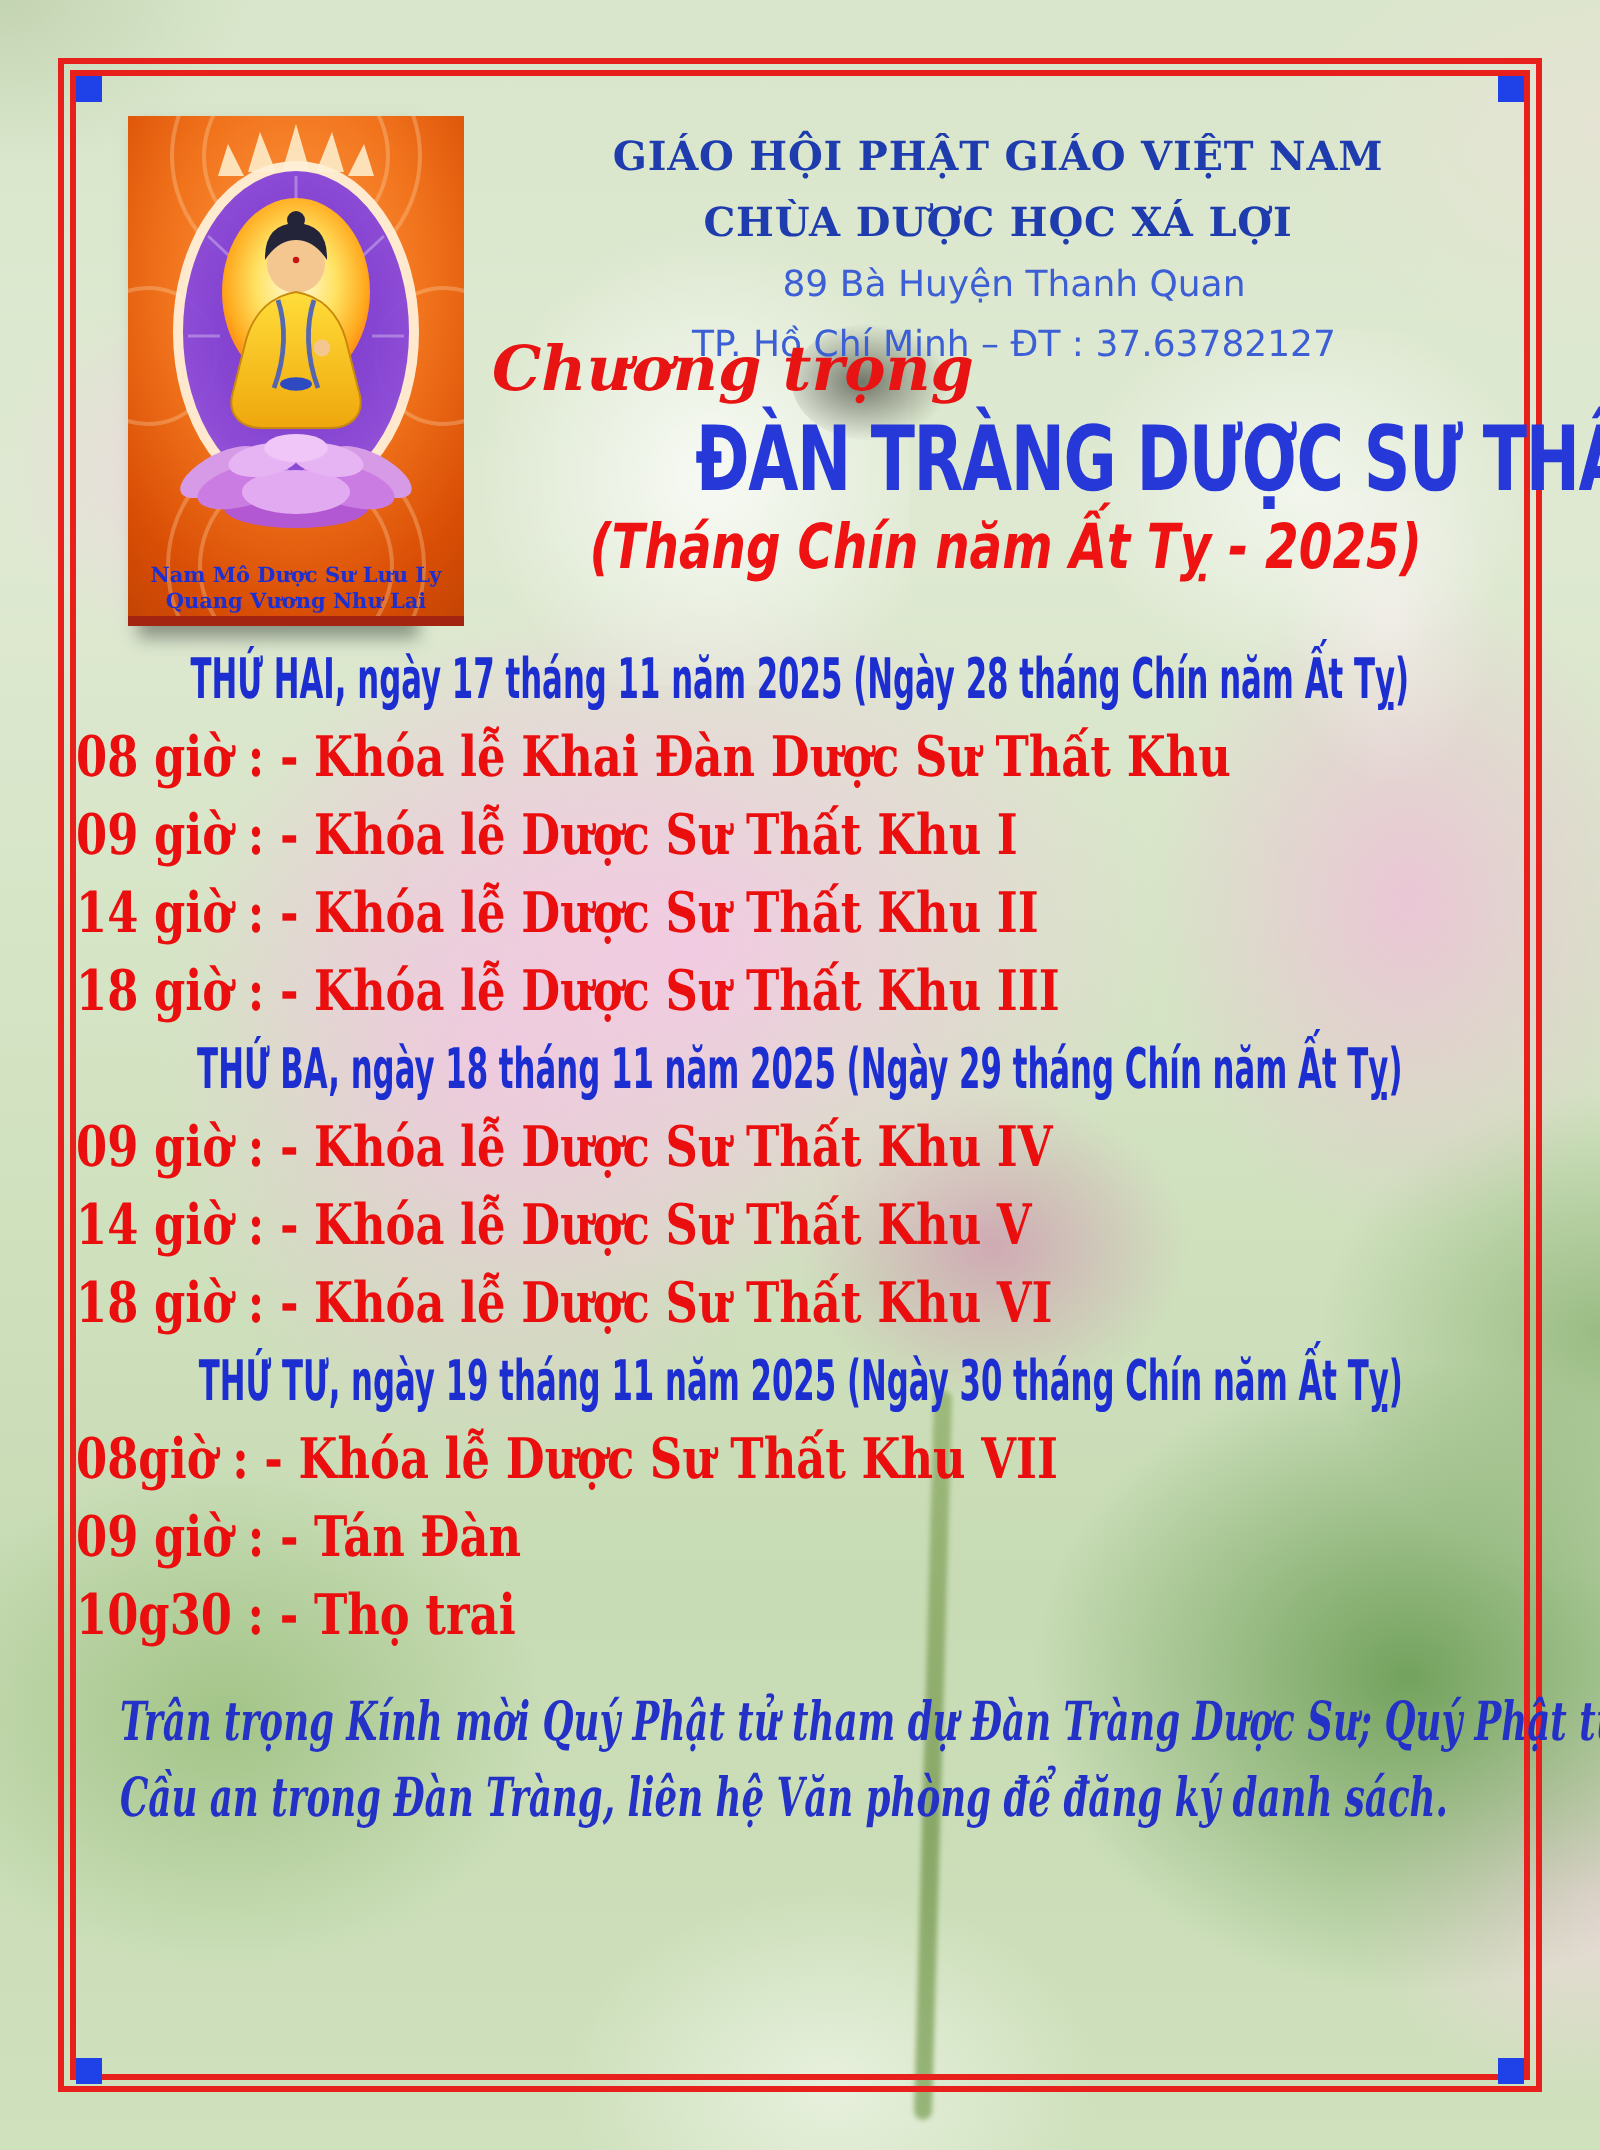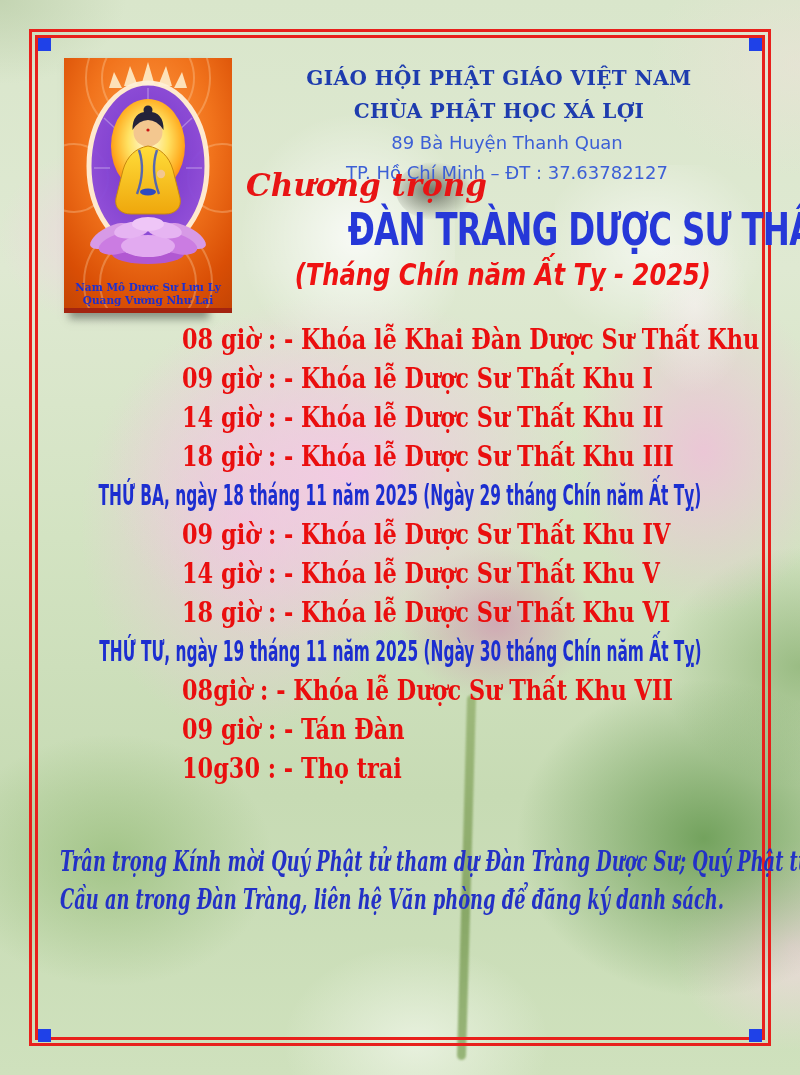--- a/index.html
+++ b/index.html
@@ -69,21 +69,21 @@
   .subtitle{position:absolute;left:236px;top:256px;width:526px;text-align:center;white-space:nowrap;}
   .subtitle span{display:inline-block;transform:scaleX(.78);transform-origin:center;
     font-weight:bold;font-style:italic;font-size:31px;color:#ef1212;}
 
   
   .schedule{position:absolute;left:38px;right:38px;top:320px;}
   .row{height:39px;display:flex;align-items:center;}
   .row.day{justify-content:center;}
   .day-txt{white-space:nowrap;display:inline-block;transform:scaleX(.55);transform-origin:center;
     font-weight:bold;font-size:28px;color:#1c2ed0;}
-  .row.evt{padding-left:144px;}
+  .row.evt{}
   .evt-txt{white-space:nowrap;display:inline-block;transform:scaleX(.8);transform-origin:left;
     font-family:"DejaVu Serif","Liberation Serif",serif;font-weight:bold;font-size:28px;color:#ea0e0e;}
 
   
   .footer{position:absolute;left:60px;right:40px;top:842px;}
   .footer .row{height:38px;}
   .foot-txt{white-space:nowrap;display:inline-block;transform:scaleX(.66);transform-origin:left;
     font-family:"DejaVu Serif","Liberation Serif",serif;font-weight:bold;font-style:italic;
     font-size:27px;color:#2331c6;}
 </style>
@@ -185,34 +185,37 @@
     </g>
 
     <text x="84" y="233" text-anchor="middle" font-size="10.5" font-weight="bold" font-family="DejaVu Serif, Liberation Serif, serif" fill="#1d2fd0">Nam Mô Dược Sư Lưu Ly</text>
     <text x="84" y="246" text-anchor="middle" font-size="10.5" font-weight="bold" font-family="DejaVu Serif, Liberation Serif, serif" fill="#1d2fd0">Quang Vương Như Lai</text>
     <rect x="0" y="250" width="168" height="5" fill="#a32410"></rect>
   </svg>
 </div>
 
 <div class="header-block">
   <div class="org-line">GIÁO HỘI PHẬT GIÁO VIỆT NAM</div>
-  <div class="org-line">CHÙA PHẬT HỌC XÁ LỢI</div>
+  <div class="org-line">CHÙA DƯỢC HỌC XÁ LỢI</div>
   <div class="addr-line">89 Bà Huyện Thanh Quan</div>
   <div class="addr-line">TP. Hồ Chí Minh – ĐT : 37.63782127</div>
 </div>
 
 <div class="kicker">Chương trọng</div>
 <div class="main-title">
   <span>ĐÀN TRÀNG DƯỢC SƯ THẤT KHU</span>
 </div>
 <div class="subtitle">
   <span>(Tháng Chín năm Ất Tỵ - 2025)</span>
 </div>
 
 <div class="schedule">
+  <div class="row day">
+    <span class="day-txt">THỨ HAI, ngày 17 tháng 11 năm 2025 (Ngày 28 tháng Chín năm Ất Tỵ)</span>
+  </div>
   <div class="row evt">
     <span class="evt-txt">08 giờ : - Khóa lễ Khai Đàn Dược Sư Thất Khu</span>
   </div>
   <div class="row evt">
     <span class="evt-txt">09 giờ : - Khóa lễ Dược Sư Thất Khu I</span>
   </div>
   <div class="row evt">
     <span class="evt-txt">14 giờ : - Khóa lễ Dược Sư Thất Khu II</span>
   </div>
   <div class="row evt">

